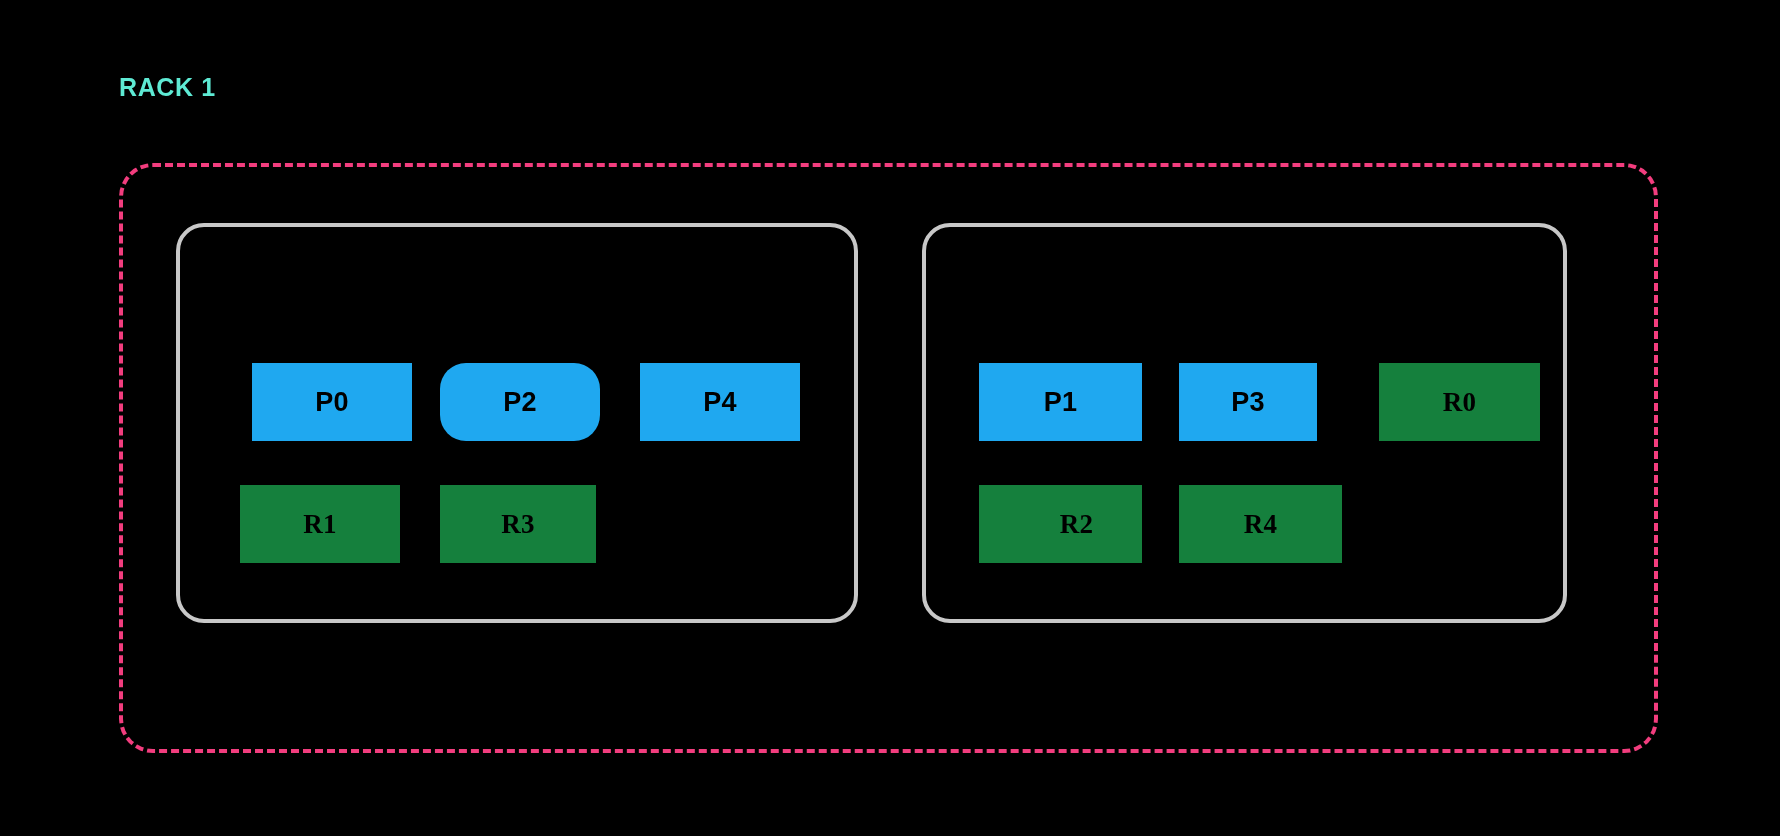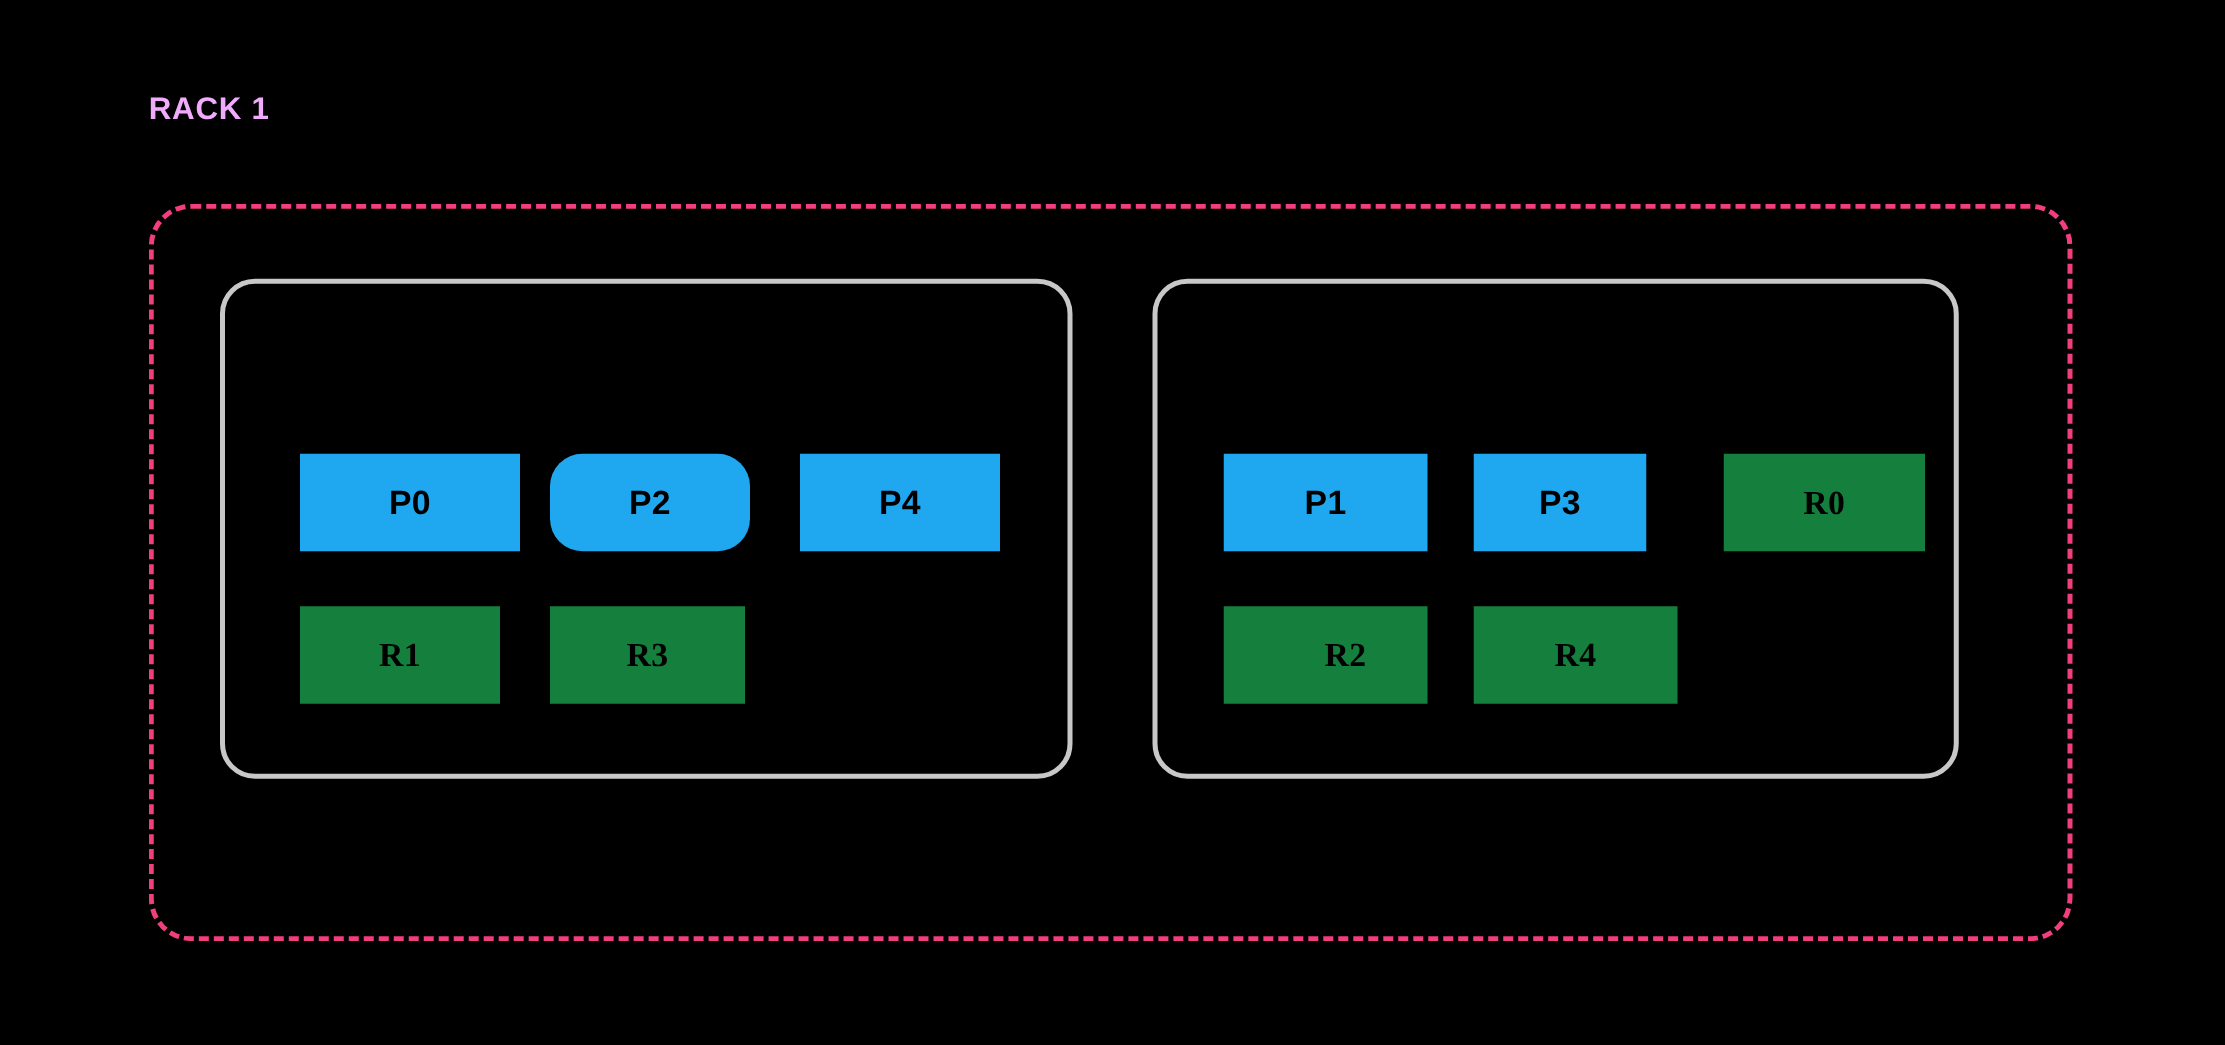--- a/index.html
+++ b/index.html
@@ -20,21 +20,21 @@
   }
 
   
   .rack-label {
     position: absolute;
     left: 119px;
     top: 75px;
     font-size: 25px;
     font-weight: bold;
     letter-spacing: 0.6px;
-    color: #f0abfc;
+    color: #5eead4;
     white-space: nowrap;
     line-height: 1;
   }
 
   
   .rack-boundary {
     position: absolute;
     left: 119px;
     top: 163px;
     width: 1539px;
@@ -90,21 +90,21 @@
 
   <div class="rack-label">RACK 1</div>
 
   <div class="rack-boundary"></div>
 
   <div class="node-box node-0"></div>
 
   <div class="node-box node-1"></div>
 
   <div id="chip-layer">
-      <div class="chip primary" style="left: 240px; top: 363px; width: 176px;">P0</div>
+      <div class="chip primary" style="left: 252px; top: 363px; width: 160px;">P0</div>
       <div class="chip primary" style="left: 440px; top: 363px; width: 160px; border-radius: 26px;">P2</div>
       <div class="chip primary" style="left: 640px; top: 363px; width: 160px; text-align: center;">P4</div>
       <div class="chip replica" style="left: 240px; top: 485px; width: 160px;">R1</div>
       <div class="chip replica" style="left: 440px; top: 485px; width: 156px; text-align: center;">R3</div>
       <div class="chip primary" style="left: 979px; top: 363px; width: 163px;">P1</div>
       <div class="chip primary" style="left: 1179px; top: 363px; width: 138px;">P3</div>
       <div class="chip replica" style="left: 1379px; top: 363px; width: 161px;">R0</div>
       <div class="chip replica" style="left: 979px; top: 485px; width: 163px; padding-left: 32px;">R2</div>
       <div class="chip replica" style="left: 1179px; top: 485px; width: 163px;">R4</div>
     </div>

